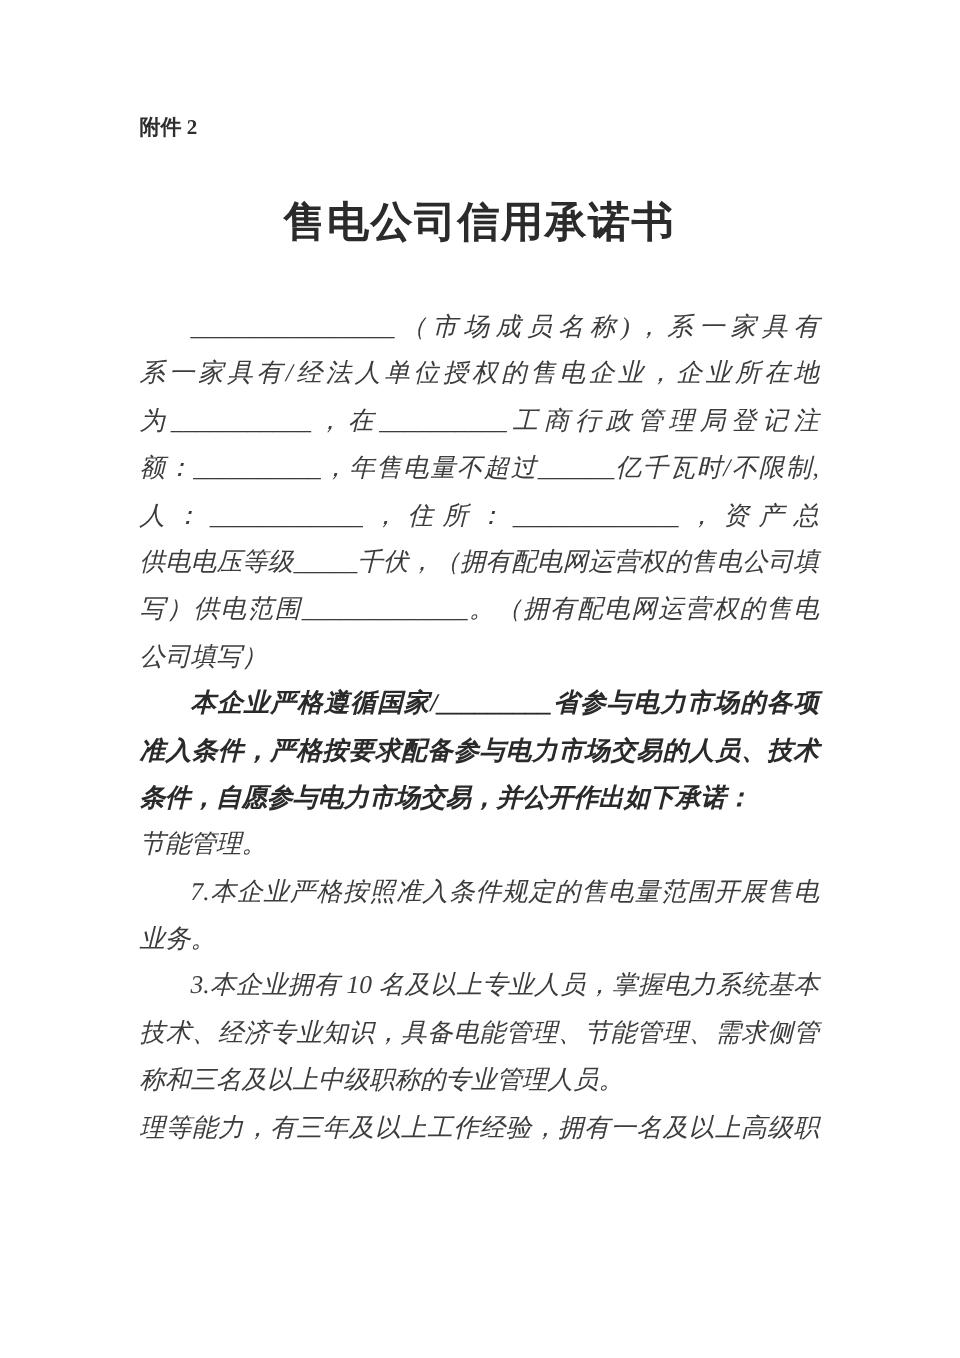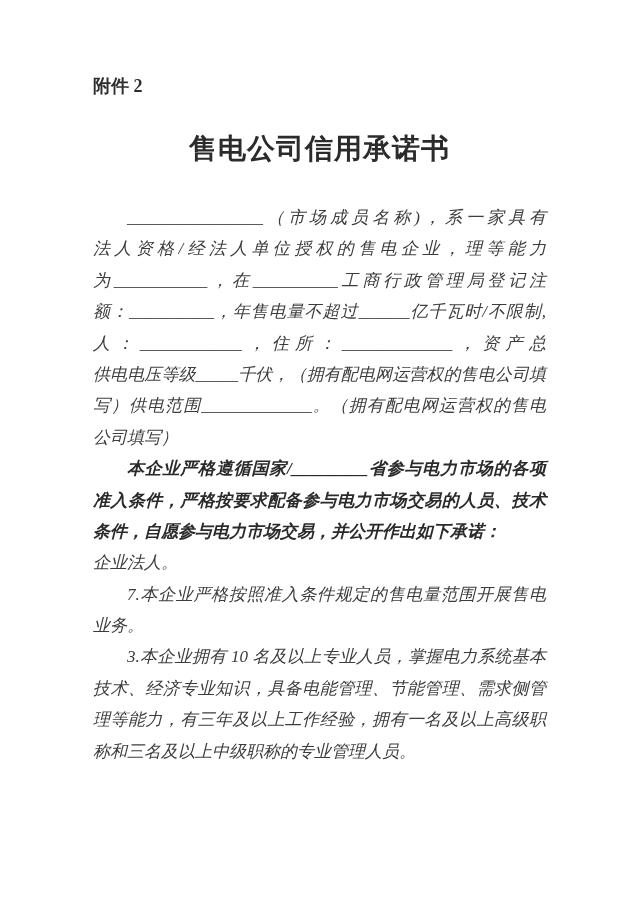--- a/index.html
+++ b/index.html
@@ -13,21 +13,21 @@
     overflow: hidden;
   }
   .content {
     position: absolute;
     left: 93px;
     top: 74px;
     width: 453px;
   }
   .attachment {
     font-weight: bold;
-    font-size: 18px;
+    font-size: 14px;
     line-height: 24px;
     color: #2e2e2e;
   }
   .title {
     margin-top: 36px;
     text-align: center;
     font-weight: bold;
     font-size: 28px;
     line-height: 30px;
     letter-spacing: 1px;
@@ -64,32 +64,32 @@
 </style>
 </head>
 <body>
 
 <div class="page">
   <div class="content">
     <div class="attachment">附件 2</div>
     <div class="title">售电公司信用承诺书</div>
     <div class="doc-body">
       <div class="line indent j">________________（市场成员名称)，系一家具有</div>
-      <div class="line j">法人资格/经法人单位授权的售电企业，理等能力</div>
+      <div class="line j">系一家具有/经法人单位授权的售电企业，企业所在地</div>
       <div class="line j">为___________，在__________工商行政管理局登记注</div>
       <div class="line j">额：__________，年售电量不超过______亿千瓦时/不限制,</div>
       <div class="line j">人：____________，住所：_____________，资产总</div>
       <div class="line j">供电电压等级_____千伏，（拥有配电网运营权的售电公司填</div>
       <div class="line j">写）供电范围_____________。（拥有配电网运营权的售电</div>
       <div class="line">公司填写）</div>
       <div class="line indent j bold">本企业严格遵循国家/_________省参与电力市场的各项</div>
       <div class="line j bold">准入条件，严格按要求配备参与电力市场交易的人员、技术</div>
       <div class="line bold">条件，自愿参与电力市场交易，并公开作出如下承诺：</div>
-      <div class="line">企业法人。</div>
+      <div class="line">节能管理。</div>
       <div class="line indent j">7.本企业严格按照准入条件规定的售电量范围开展售电</div>
       <div class="line">业务。</div>
       <div class="line indent j">3.本企业拥有 10 名及以上专业人员，掌握电力系统基本</div>
       <div class="line j">技术、经济专业知识，具备电能管理、节能管理、需求侧管</div>
+      <div class="line">称和三名及以上中级职称的专业管理人员。</div>
       <div class="line j">理等能力，有三年及以上工作经验，拥有一名及以上高级职</div>
-      <div class="line">称和三名及以上中级职称的专业管理人员。</div>
     </div>
   </div>
 </div>
 
 </body></html>

